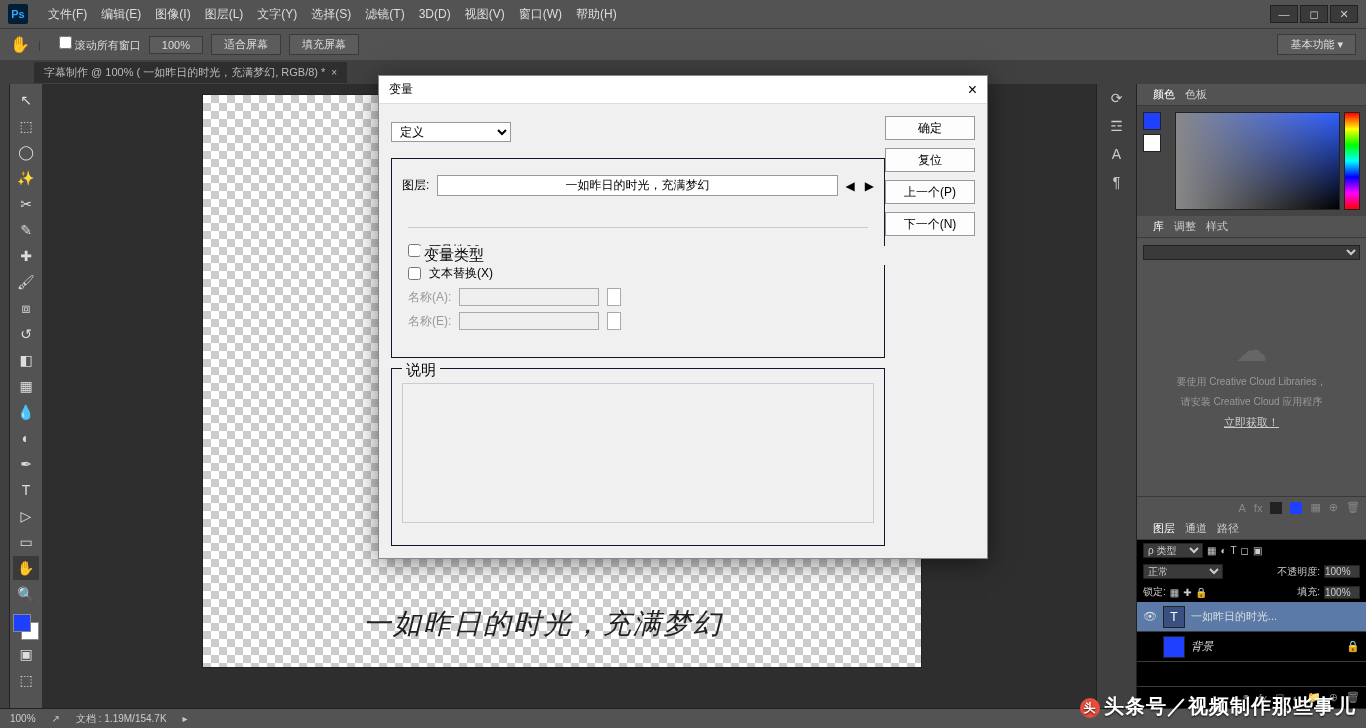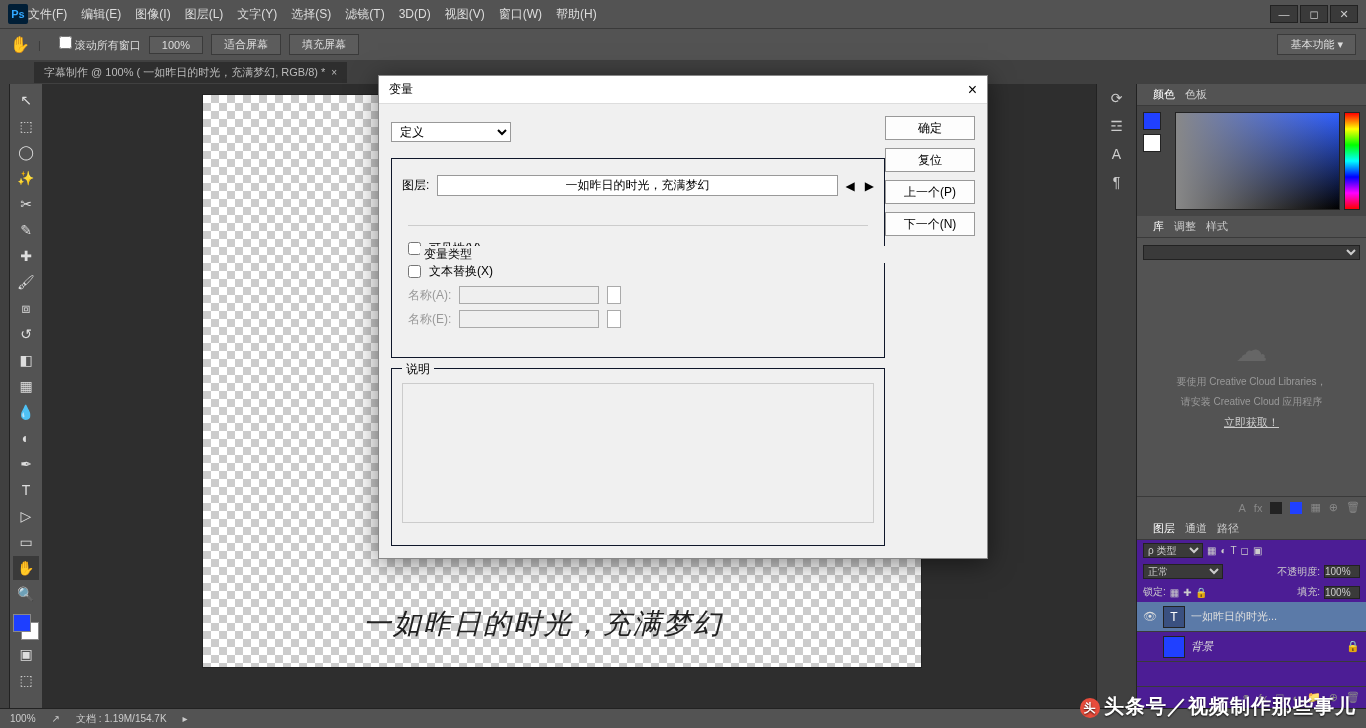--- a/index.html
+++ b/index.html
@@ -1,20 +1,20 @@
 <!DOCTYPE html>
 <html><head>
 <meta charset="utf-8">
 <style>
 * { margin: 0; padding: 0; box-sizing: border-box; font-family: "Microsoft YaHei", sans-serif; }
 body { width: 1366px; height: 728px; background: #2e2e2e; overflow: hidden; position: relative; }
 
 
 .menubar { height: 28px; background: #535353; display: flex; align-items: center; padding: 0 8px; color: #ddd; font-size: 12px; }
-.ps-logo { width: 20px; height: 20px; background: #001e36; color: #31a8ff; display: flex; align-items: center; justify-content: center; font-weight: bold; font-size: 11px; margin-right: 0; border-radius: 2px; }
+.ps-logo { width: 20px; height: 20px; background: #001e36; color: #31a8ff; display: flex; align-items: center; justify-content: center; font-weight: bold; font-size: 11px; margin-right: 20px; border-radius: 2px; }
 .menubar .menu-item { margin-right: 14px; cursor: pointer; }
 .window-controls { margin-left: auto; display: flex; gap: 2px; }
 .window-controls .wc { width: 28px; height: 18px; background: #3a3a3a; display: flex; align-items: center; justify-content: center; font-size: 11px; color: #ccc; border: 1px solid #222; }
 
 
 .optionsbar { height: 32px; background: #535353; border-top: 1px solid #3a3a3a; display: flex; align-items: center; padding: 0 10px; color: #ddd; font-size: 11px; gap: 8px; }
 .optionsbar .hand-icon { font-size: 16px; }
 .optionsbar .chk { margin-left: 10px; }
 .optionsbar .btn { background: #5c5c5c; border: 1px solid #3a3a3a; padding: 2px 12px; color: #ddd; font-size: 11px; }
 .optionsbar .right { margin-left: auto; }
@@ -57,21 +57,21 @@
 .color-panel .gradient::after { content: ""; position: absolute; inset: 0; background: linear-gradient(to right, #888, transparent); }
 .color-panel .hue { width: 16px; background: linear-gradient(to bottom, red, yellow, lime, cyan, blue, magenta, red); border: 1px solid #222; }
 
 .lib-panel { height: 280px; display: flex; flex-direction: column; }
 .lib-body { flex: 1; display: flex; flex-direction: column; align-items: center; justify-content: center; color: #999; font-size: 10px; gap: 6px; text-align: center; padding: 10px; }
 .lib-body .cloud-icon { font-size: 32px; color: #666; }
 .lib-body .link { color: #ccc; text-decoration: underline; cursor: pointer; font-size: 11px; }
 .lib-toolbar { height: 22px; border-top: 1px solid #3a3a3a; display: flex; align-items: center; justify-content: flex-end; gap: 8px; padding: 0 6px; color: #888; font-size: 11px; }
 .lib-toolbar .sq { width: 12px; height: 12px; }
 
-.layers-panel { flex: 1; display: flex; flex-direction: column; background: #4c1d95; }
+.layers-panel { flex: 1; display: flex; flex-direction: column; background: #000000; }
 .layers-row1 { display: flex; align-items: center; padding: 3px 6px; gap: 4px; font-size: 10px; color: #ccc; }
 .layers-row1 select, .layers-row1 input { background: #3a3a3a; border: 1px solid #222; color: #ccc; font-size: 10px; }
 .layers-list { flex: 1; }
 .layer-item { display: flex; align-items: center; height: 30px; padding: 0 6px; gap: 6px; font-size: 11px; color: #ddd; border-bottom: 1px solid #3a3a3a; }
 .layer-item.active { background: #5b7aa8; }
 .layer-item .eye { width: 14px; }
 .layer-item .thumb { width: 22px; height: 22px; border: 1px solid #222; display: flex; align-items: center; justify-content: center; font-size: 12px; }
 .layer-item .thumb.T { background: #3a5080; color: #fff; }
 .layer-item .thumb.blue { background: #2040ff; }
 .layer-item .name { flex: 1; overflow: hidden; text-overflow: ellipsis; white-space: nowrap; }
@@ -83,21 +83,21 @@
 
 .dialog { position: absolute; left: 378px; top: 75px; width: 610px; height: 484px; background: #f0f0f0; border: 1px solid #888; box-shadow: 0 4px 24px rgba(0,0,0,0.5); }
 .dialog-title { height: 28px; background: #fff; border-bottom: 1px solid #ddd; display: flex; align-items: center; padding: 0 10px; font-size: 12px; }
 .dialog-title .x { margin-left: auto; font-size: 16px; cursor: pointer; }
 .dialog-body { display: flex; padding: 12px; height: calc(100% - 28px); }
 .dialog-left { flex: 1; display: flex; flex-direction: column; gap: 10px; }
 .dialog-right { width: 90px; display: flex; flex-direction: column; gap: 8px; }
 .dialog-right button { height: 24px; font-size: 12px; background: #fdfdfd; border: 1px solid #999; cursor: pointer; }
 .d-select { width: 120px; font-size: 12px; border: 1px solid #999; padding: 1px 4px; background: #fff; }
 .d-group { border: 1px solid #0f172a; padding: 10px; font-size: 12px; position: relative; }
-.d-group > .legend { position: absolute; top: -8px; left: 10px; background: #f0f0f0; padding: 0 4px; font-size: 12px; }
+.d-group > .legend { position: absolute; top: -8px; left: 10px; background: #f0f0f0; padding: 0 4px; font-size: 15px; }
 .d-row { display: flex; align-items: center; gap: 8px; margin: 6px 0; font-size: 12px; }
 .d-row label { font-size: 12px; }
 .d-row input[type="text"] { border: 1px solid #aaa; padding: 1px 4px; width: 140px; font-size: 12px; }
 .d-row .stepper { width: 14px; height: 18px; border: 1px solid #aaa; background: #fff; font-size: 8px; display: flex; flex-direction: column; }
 .d-row.disabled { color: #999; }
 .layer-select { flex: 1; border: 1px solid #999; padding: 1px 6px; background: #fff; font-size: 12px; }
 .arrows { display: flex; gap: 10px; font-size: 12px; }
 .desc-box { flex: 1; }
 .desc-box .box { border: 1px solid #ccc; height: 140px; margin-top: 4px; }
 

